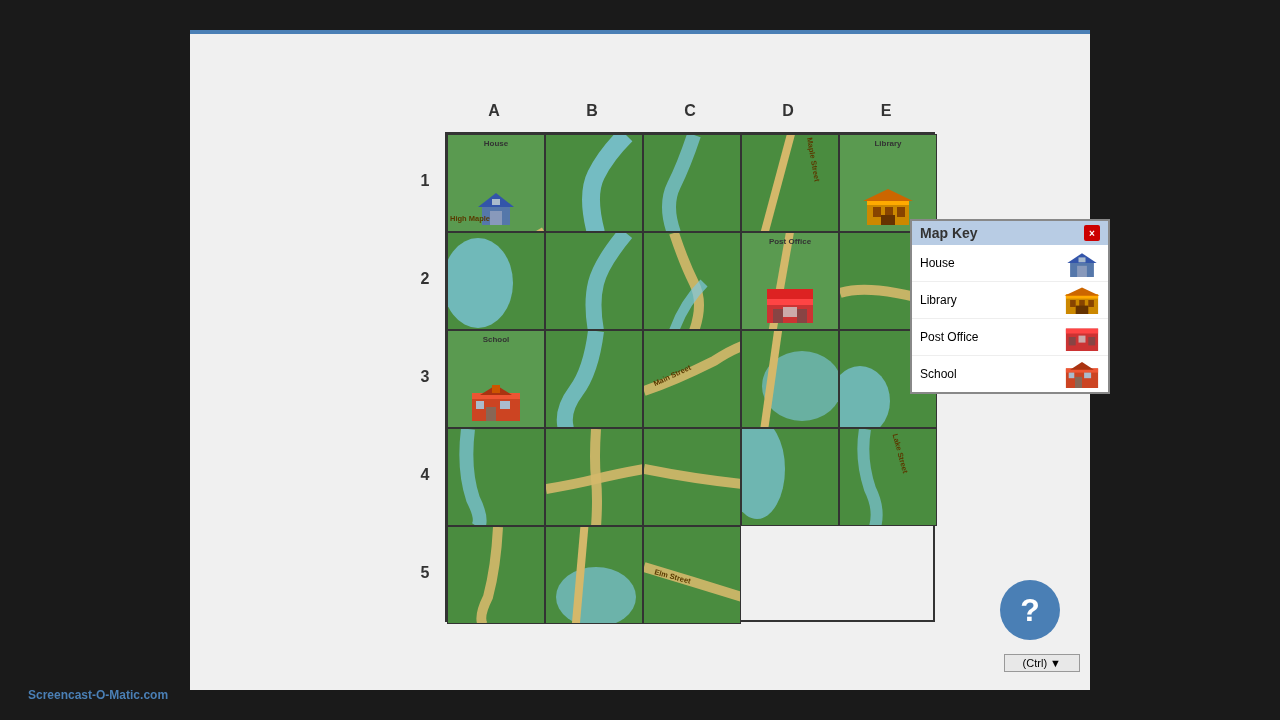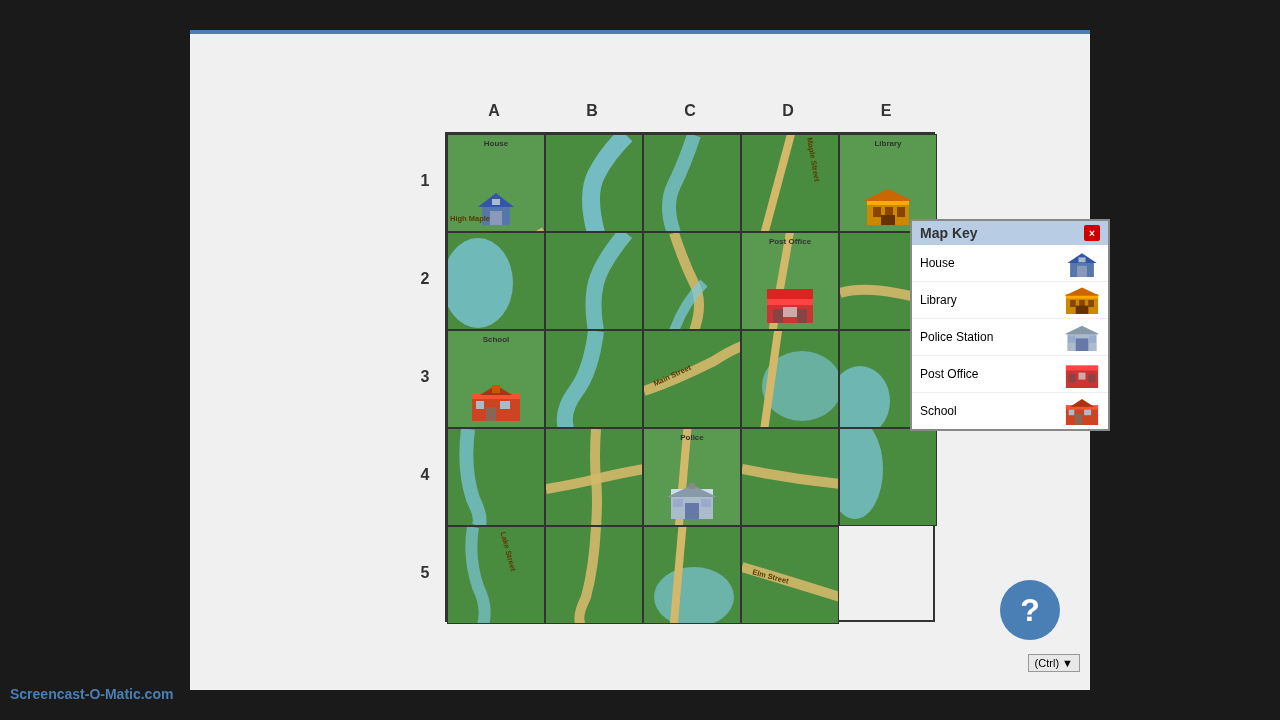--- a/index.html
+++ b/index.html
@@ -158,32 +158,32 @@
       cursor: pointer;
     }
 
     
     .ctrl-btn {
       position: absolute;
       bottom: 18px;
       right: 10px;
       background: #e8e8e8;
       border: 1px solid #999;
-      padding: 2px 6px;
+      padding: 2px 18px;
       font-size: 11px;
       cursor: pointer;
     }
 
     
     .watermark {
       position: absolute;
       bottom: 18px;
-      left: 10px;
+      left: 28px;
       color: #4a7fb5;
-      font-size: 14px;
+      font-size: 12px;
       font-weight: bold;
     }
   </style>
 </head>
 <body>
 
 <div style="position:absolute;left:0;top:0;width:190px;height:720px;background:#1a1a1a;"></div>
 <div style="position:absolute;right:0;top:0;width:190px;height:720px;background:#1a1a1a;"></div>
 
 <div class="screen">
@@ -342,35 +342,20 @@
         </svg>
       </div>
 
       <div class="cell" style="background:#4a8c3f;">
         <svg width="98" height="98" style="position:absolute;top:0;left:0;">
           <path d="M0,60 Q30,55 50,50 Q70,45 98,40" stroke="#d4b86a" stroke-width="10" fill="none" opacity="0.9"></path>
           <path d="M50,0 Q48,30 50,50 Q52,70 50,98" stroke="#d4b86a" stroke-width="10" fill="none" opacity="0.9"></path>
         </svg>
       </div>
 
-      <div class="cell" style="background:#5a9a50;">
-        <div style="position:absolute;top:0;left:0;width:100%;height:100%;overflow:hidden;">
-          <div style="position:absolute;top:-5px;left:35px;width:8px;height:110px;background:#d4b86a;transform:rotate(5deg);"></div>
-        </div>
-        <div class="building-label">Police</div>
-        <svg class="building-icon" width="50" height="38" viewBox="0 0 50 38">
-          <rect x="4" y="14" width="42" height="24" fill="#aabbcc"></rect>
-          <rect x="4" y="8" width="42" height="8" fill="#ccddee"></rect>
-          <polygon points="0,16 25,4 50,16" fill="#8899aa"></polygon>
-          <rect x="18" y="22" width="14" height="16" fill="#6677aa"></rect>
-          <rect x="6" y="18" width="10" height="8" fill="#99aacc"></rect>
-          <rect x="34" y="18" width="10" height="8" fill="#99aacc"></rect>
-          <rect x="22" y="2" width="6" height="6" fill="#888"></rect>
-        </svg>
-      </div>
 
       <div class="cell" style="background:#4a8c3f;">
         <svg width="98" height="98" style="position:absolute;top:0;left:0;">
           <path d="M0,40 Q50,50 98,55" stroke="#d4b86a" stroke-width="10" fill="none" opacity="0.9"></path>
         </svg>
       </div>
 
       <div class="cell" style="background:#4a8c3f;">
         <svg width="98" height="98" style="position:absolute;top:0;left:0;">
           <ellipse cx="15" cy="40" rx="28" ry="50" fill="#7ec8e3" opacity="0.7"></ellipse>
@@ -430,30 +415,20 @@
         <rect x="2" y="12" width="46" height="28" fill="#cc8800"></rect>
         <rect x="2" y="12" width="46" height="6" fill="#ffaa00"></rect>
         <polygon points="0,14 25,2 50,14" fill="#cc6600"></polygon>
         <rect x="8" y="20" width="8" height="10" fill="#884400"></rect>
         <rect x="21" y="20" width="8" height="10" fill="#884400"></rect>
         <rect x="34" y="20" width="8" height="10" fill="#884400"></rect>
         <rect x="16" y="28" width="18" height="12" fill="#663300"></rect>
       </svg>
     </div>
 
-    <div class="map-key-item">
-      <span>Police Station</span>
-      <svg class="key-icon" viewBox="0 0 50 40">
-        <rect x="4" y="14" width="42" height="26" fill="#aabbcc"></rect>
-        <polygon points="0,16 25,4 50,16" fill="#8899aa"></polygon>
-        <rect x="16" y="22" width="18" height="18" fill="#6677aa"></rect>
-        <rect x="5" y="18" width="10" height="10" fill="#99aacc"></rect>
-        <rect x="35" y="18" width="10" height="10" fill="#99aacc"></rect>
-      </svg>
-    </div>
 
     <div class="map-key-item">
       <span>Post Office</span>
       <svg class="key-icon" viewBox="0 0 50 40">
         <rect x="2" y="8" width="46" height="32" fill="#cc3333"></rect>
         <rect x="2" y="8" width="46" height="7" fill="#ff4444"></rect>
         <rect x="6" y="20" width="10" height="12" fill="#884444"></rect>
         <rect x="20" y="18" width="10" height="10" fill="#ccaaaa"></rect>
         <rect x="34" y="20" width="10" height="12" fill="#884444"></rect>
       </svg>

